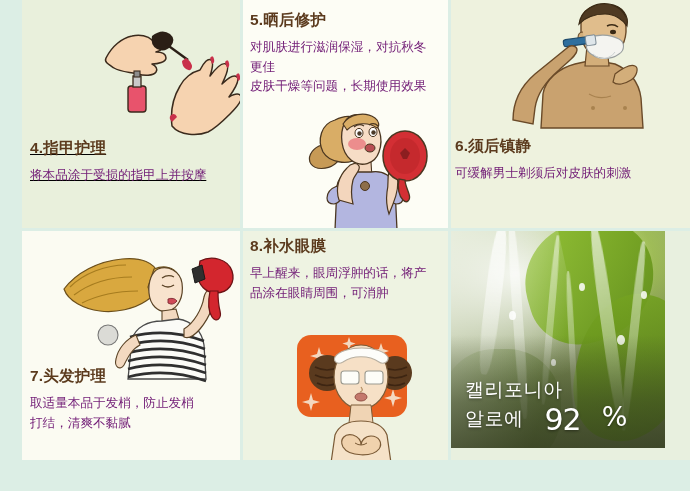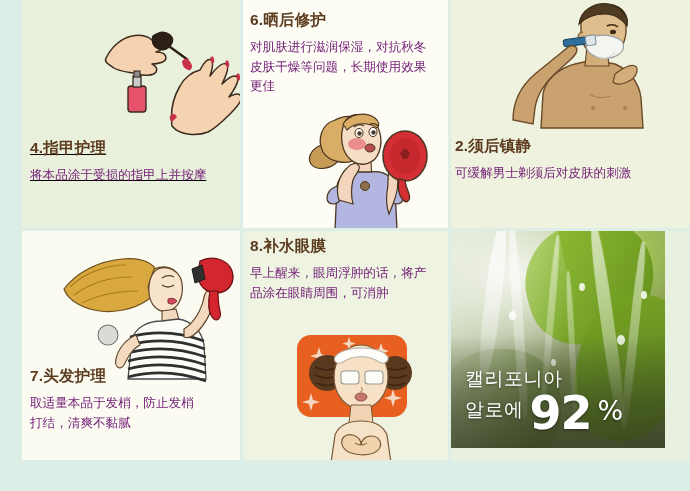--- a/index.html
+++ b/index.html
@@ -89,23 +89,23 @@
     position:absolute;left:0;bottom:0;width:100%;height:52%;
     background:linear-gradient(to bottom,rgba(60,70,40,0) 0%,rgba(55,64,36,.55) 60%,rgba(50,58,32,.72) 100%);
   }
   .kr{
     position:absolute;left:14px;bottom:14px;color:#ffffff;
     text-shadow:0 1px 3px rgba(0,0,0,.45);
     font-family:"DejaVu Sans",sans-serif;
     line-height:1;
   }
   .kr1{font-size:19px;letter-spacing:.5px;margin-bottom:4px;display:block;}
-  .kr2row{display:flex;align-items:center;gap:6px;}
+  .kr2row{display:flex;align-items:flex-end;gap:21px;}
   .kr2{font-size:19px;letter-spacing:.5px;padding-bottom:6px;}
-  .krnum{font-size:46px;font-weight:bold;letter-spacing:-1px;line-height:.92;}
+  .krnum{font-size:30px;font-weight:normal;letter-spacing:-1px;line-height:.92;}
   .krpct{font-size:27px;font-weight:normal;padding-bottom:4px;}
 </style>
 </head>
 <body>
 
 <div class="page">
 
   <div class="panel p-nail">
     <div class="art" style="left:78px;top:14px;">
       <svg width="150" height="120" viewBox="0 0 150 120">
@@ -182,25 +182,25 @@
 
         <ellipse cx="104" cy="56" rx="22" ry="25" fill="#d32f34" stroke="#4a3620" stroke-width="1.5"></ellipse>
         <ellipse cx="104" cy="56" rx="15" ry="18" fill="#b92428" opacity=".55"></ellipse>
         <path d="M99 53 l5 -5 l5 5 l-3 6 l-4 0 z" fill="#7d1b1d" opacity=".8"></path>
         <path d="M98 79 C96 88 98 96 102 100 C106 104 110 100 108 94 C106 88 104 84 104 80 Z" fill="#d32f34" stroke="#4a3620" stroke-width="1.3"></path>
       </svg>
     </div>
   </div>
 
   <div class="txt t-sun">
-    <p class="head">6.晒后修护</p>
+    <p class="head">5.晒后修护</p>
     <p class="body">
       <span class="ln">对肌肤进行滋润保湿，对抗秋冬</span>
+      <span class="ln">更佳</span>
       <span class="ln">皮肤干燥等问题，长期使用效果</span>
-      <span class="ln">更佳</span>
     </p>
   </div>
 
   <div class="panel p-shave">
     <div class="art" style="left:38px;top:2px;">
       <svg width="160" height="126" viewBox="0 0 160 126">
 
         <path d="M52 126 L54 92 C56 78 70 66 86 62 L104 58 L126 62
                  C140 68 150 80 152 96 L154 126 Z" fill="#c9a26f" stroke="#6a4a28" stroke-width="1.4"></path>
 
@@ -234,21 +234,21 @@
                  C136 82 128 84 124 80 Z" fill="#d3ae7a" stroke="#6a4a28" stroke-width="1.2"></path>
 
         <path d="M100 92 q10 6 22 2" stroke="#a8824f" stroke-width="1.1" fill="none"></path>
         <circle cx="104" cy="106" r="2" fill="#a8824f"></circle>
         <circle cx="136" cy="106" r="2" fill="#a8824f"></circle>
       </svg>
     </div>
   </div>
 
   <div class="txt t-shave">
-    <p class="head">2.须后镇静</p>
+    <p class="head">6.须后镇静</p>
     <p class="body">
       <span class="ln">可缓解男士剃须后对皮肤的刺激</span>
     </p>
   </div>
 
   <div class="panel p-hair">
     <div class="art" style="left:28px;top:8px;">
       <svg width="185" height="145" viewBox="0 0 185 145">
 
         <path d="M14 50 C26 34 48 22 72 20 C92 18 104 24 108 34

